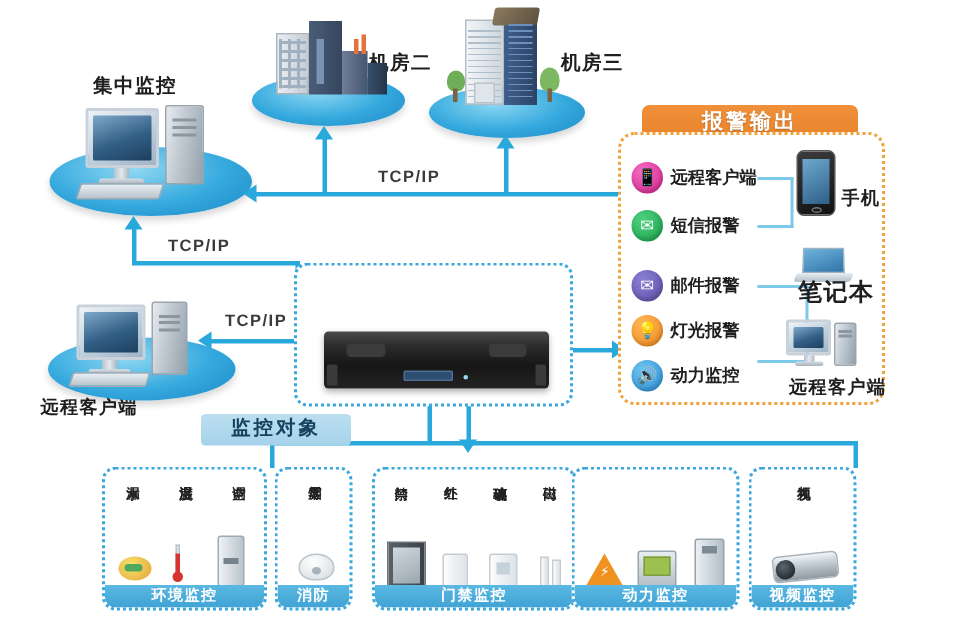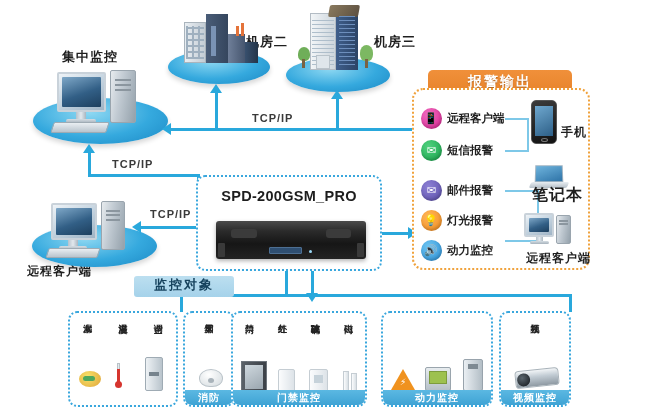--- a/index.html
+++ b/index.html
@@ -189,21 +189,20 @@
 <div class="arw right" style="left:408px; top:227px;"></div>
 
 <div class="ln" style="left:285px; top:270px; width:3px; height:26px;"></div>
 <div class="ln" style="left:180px; top:294px; width:392px; height:3px;"></div>
 <div class="ln" style="left:180px; top:294px; width:3px; height:18px;"></div>
 <div class="ln" style="left:569px; top:294px; width:3px; height:18px;"></div>
 <div class="ln" style="left:311px; top:270px; width:3px; height:26px;"></div>
 <div class="arw down" style="left:306px; top:293px;"></div>
 
 <div class="dev-box" style="left:196px; top:175px; width:186px; height:96px;">
-  <div class="dev-title" style="margin-top:11px;">SPD-200GSM_PRO</div>
   <div class="rack" style="left:18px; top:44px; width:150px; height:38px;">
     <div class="vent" style="left:10%;"></div>
     <div class="vent" style="right:10%;"></div>
     <div class="ear" style="left:2px;"></div>
     <div class="ear" style="right:2px;"></div>
     <div class="lcd" style="left:35%; top:68%; width:22%; height:18%;"></div>
     <div class="led" style="left:62%; top:76%;"></div>
   </div>
 </div>
 
@@ -281,35 +280,36 @@
     <div class="abs" style="left:4px; top:5px; width:12px; height:5px; background:#4ea85e; border-radius:3px;"></div>
   </div>
   <div class="abs" style="left:45px; top:50px; width:7px; height:26px;">
     <div class="abs" style="left:2px; top:0; width:3px; height:19px; background:#e4e9ec; border:1px solid #b9c2c8;"></div>
     <div class="abs" style="left:2px; top:6px; width:3px; height:13px; background:#d6352f;"></div>
     <div class="abs" style="left:0; top:18px; width:7px; height:7px; border-radius:50%; background:#d6352f;"></div>
   </div>
   <div class="abs" style="left:75px; top:44px; width:18px; height:34px; background:linear-gradient(90deg,#eef2f5,#b9c4cc); border:1px solid #9fabb4; border-radius:2px;">
     <div class="abs" style="left:3px; top:14px; right:3px; height:4px; background:#76838d;"></div>
   </div>
+  <div class="card-foot cn">环境监控</div>
 </div>
 
 <div class="obj-card" style="left:183px; top:311px; width:52px; height:96px;">
   <div class="obj-items">
     <div class="obj-item">
       <span class="obj-label">烟雾</span>
     </div>
   </div>
   <div class="abs" style="left:14px; top:56px; width:24px; height:18px; border-radius:50% 50% 45% 45%; background:radial-gradient(ellipse at 40% 30%,#ffffff,#d3dade); border:1px solid #bac3c9;">
     <div class="abs" style="left:8px; top:8px; width:6px; height:5px; border-radius:50%; background:#a9b3ba;"></div>
   </div>
   <div class="card-foot cn">消防</div>
 </div>
 
-<div class="obj-card" style="left:231px; top:311px; width:136px; height:96px;">
+<div class="obj-card" style="left:248px; top:311px; width:136px; height:96px;">
   <div class="obj-items">
     <div class="obj-item">
       <span class="obj-label">门禁</span>
     </div>
     <div class="obj-item">
       <span class="obj-label">红外</span>
     </div>
     <div class="obj-item">
       <span class="obj-label">玻璃破碎</span>
     </div>

